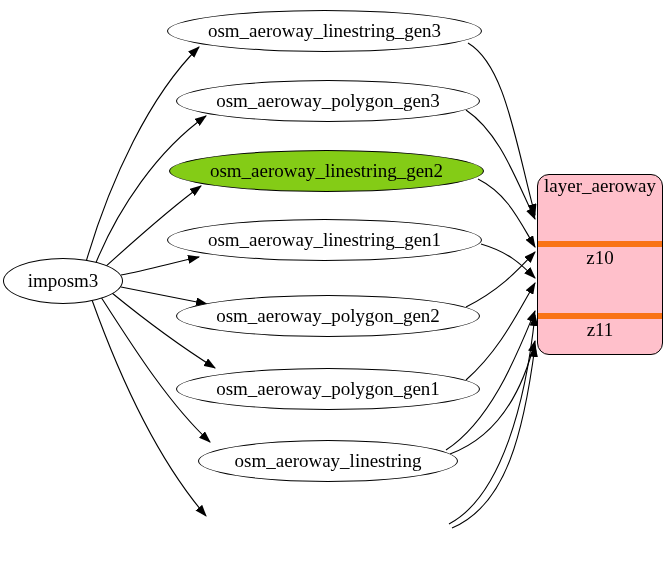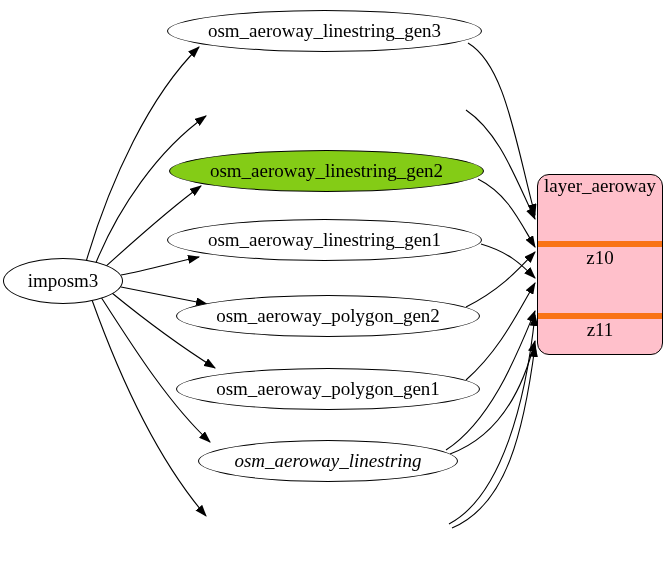--- a/index.html
+++ b/index.html
@@ -88,38 +88,41 @@
     </svg>
 
   <div class="node" style="left: 3px; top: 258px; width: 120px; height: 46px; background: rgb(255, 255, 255); border-color: rgb(0, 0, 0);">
     <span>imposm3</span>
   </div>
 
   <div class="node" style="left: 167px; top: 10px; width: 315px; height: 42px; background: rgb(255, 255, 255); border-color: rgb(0, 0, 0);">
     <span>osm_aeroway_linestring_gen3</span>
   </div>
 
+  <div class="node" style="left: 176px; top: 80px; width: 304px; height: 42px; background: rgb(255, 255, 255); border-color: rgb(0, 0, 0);">
+    <span>osm_aeroway_polygon_gen3</span>
+  </div>
 
   <div class="node" style="left: 169px; top: 150px; width: 315px; height: 42px; background: #84cc16; border-color: rgb(0, 0, 0);">
     <span>osm_aeroway_linestring_gen2</span>
   </div>
 
   <div class="node" style="left: 167px; top: 219px; width: 315px; height: 42px; background: rgb(255, 255, 255); border-color: rgb(0, 0, 0); font-family: Liberation Serif, serif;">
     <span>osm_aeroway_linestring_gen1</span>
   </div>
 
   <div class="node" style="left: 176px; top: 295px; width: 304px; height: 42px; background: rgb(255, 255, 255); border-color: rgb(0, 0, 0);">
     <span>osm_aeroway_polygon_gen2</span>
   </div>
 
   <div class="node" style="left: 176px; top: 368px; width: 304px; height: 42px; background: rgb(255, 255, 255); border-color: rgb(0, 0, 0);">
     <span>osm_aeroway_polygon_gen1</span>
   </div>
 
-  <div class="node" style="left: 198px; top: 440px; width: 260px; height: 42px; background: rgb(255, 255, 255); border-color: rgb(0, 0, 0); font-style: italic;">
+  <div class="node" style="left: 198px; top: 440px; width: 260px; height: 42px; background: rgb(255, 255, 255); border-color: rgb(0, 0, 0);">
     <span>osm_aeroway_linestring</span>
   </div>
 
 
   <div class="record" style="background: rgb(255, 192, 203); border-color: rgb(0, 0, 0);">
     <div class="row">layer_aeroway</div>
     <div class="row">z10</div>
     <div class="row">z11</div>
     <div class="row">z12</div>
     <div class="row">z14+</div>

